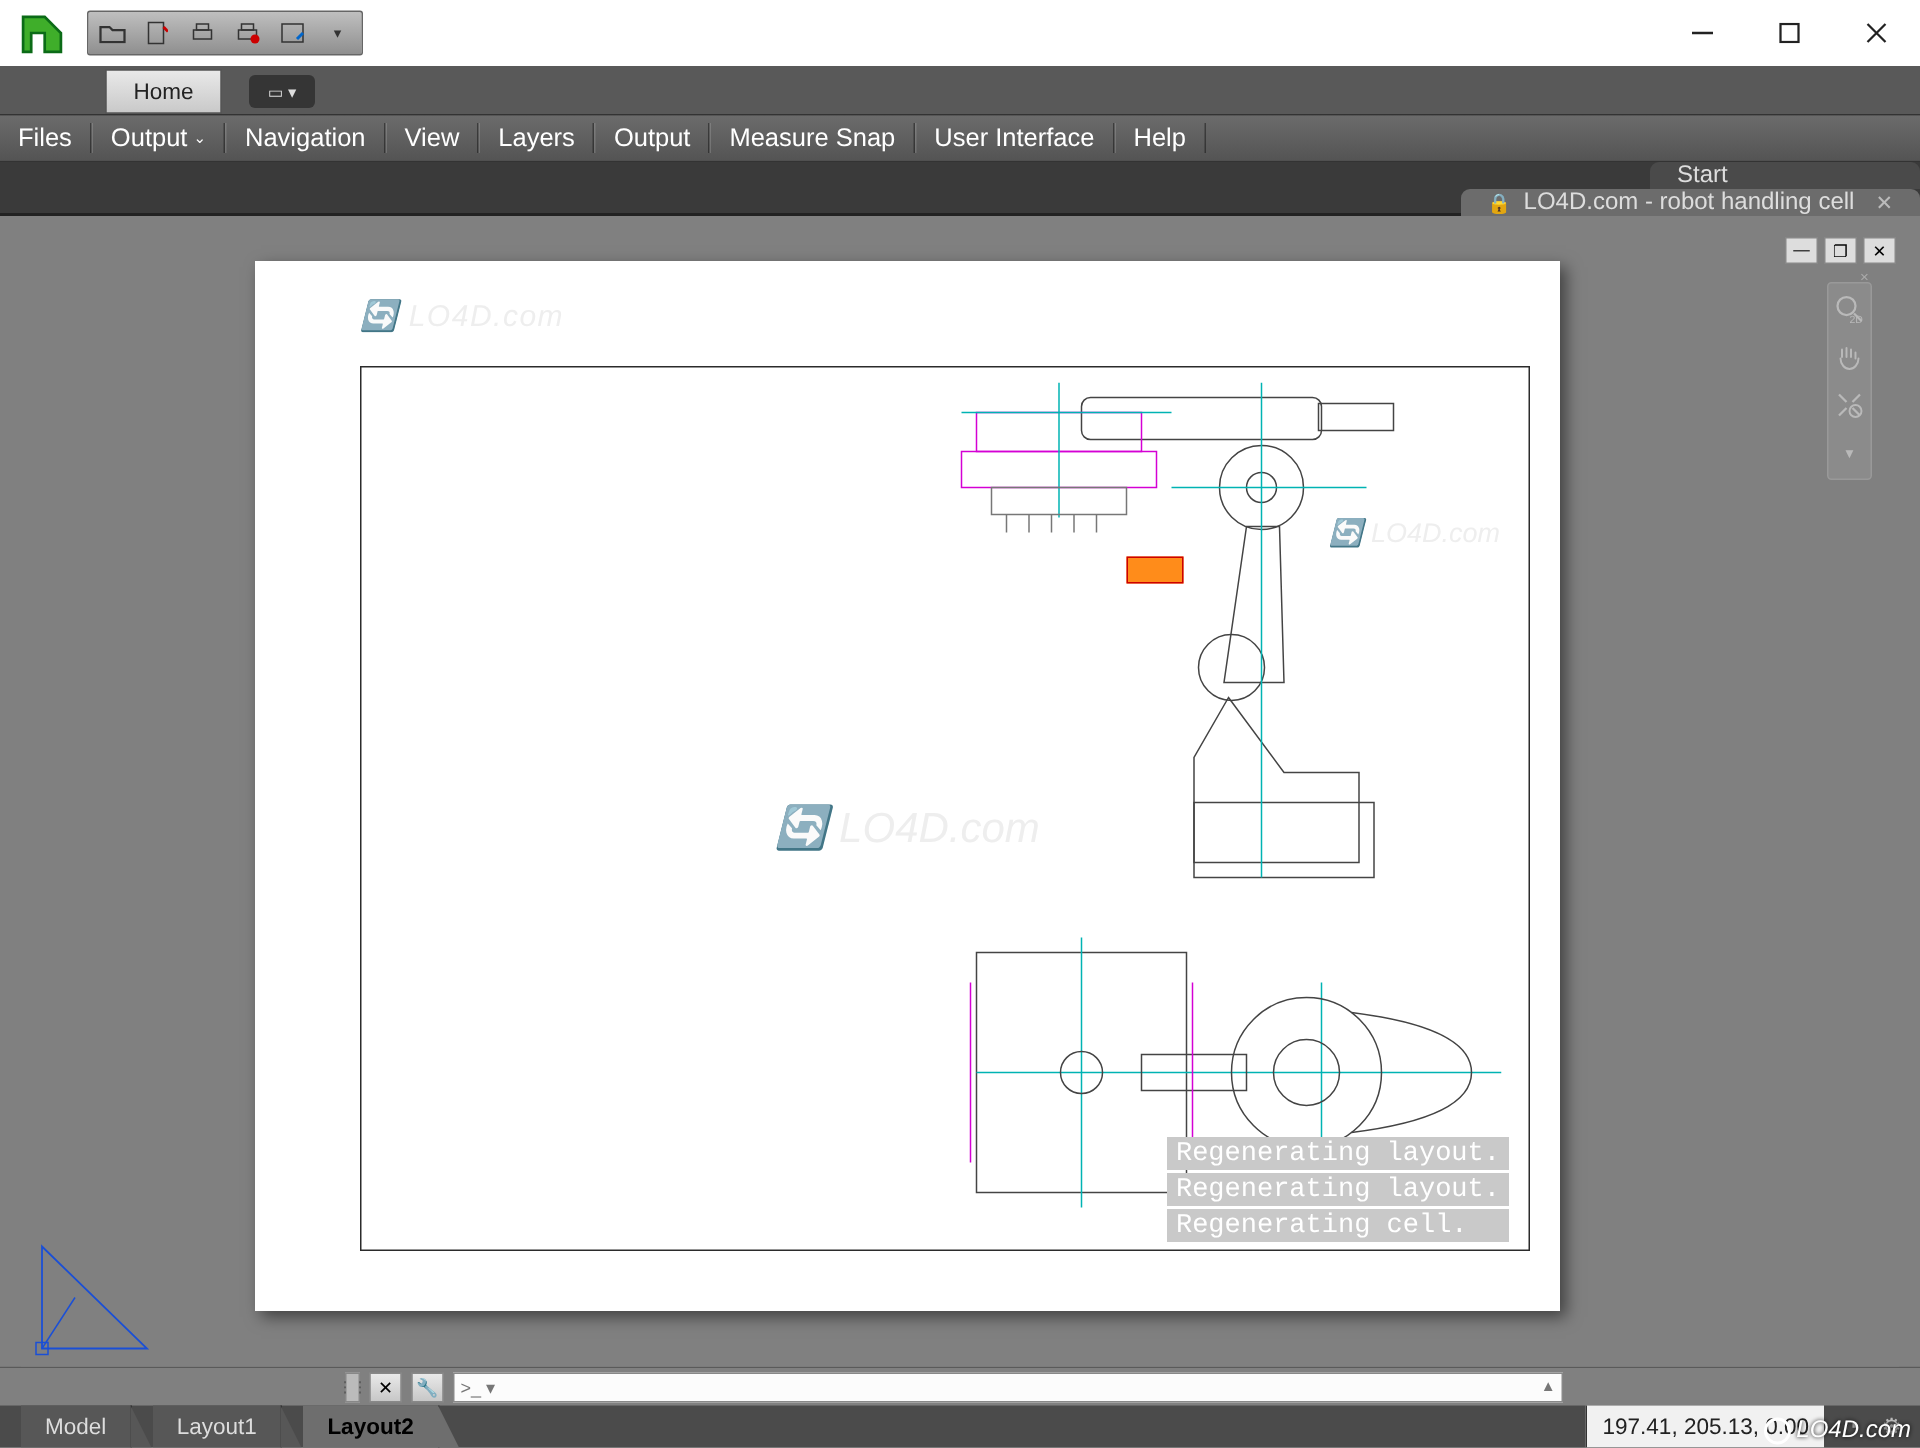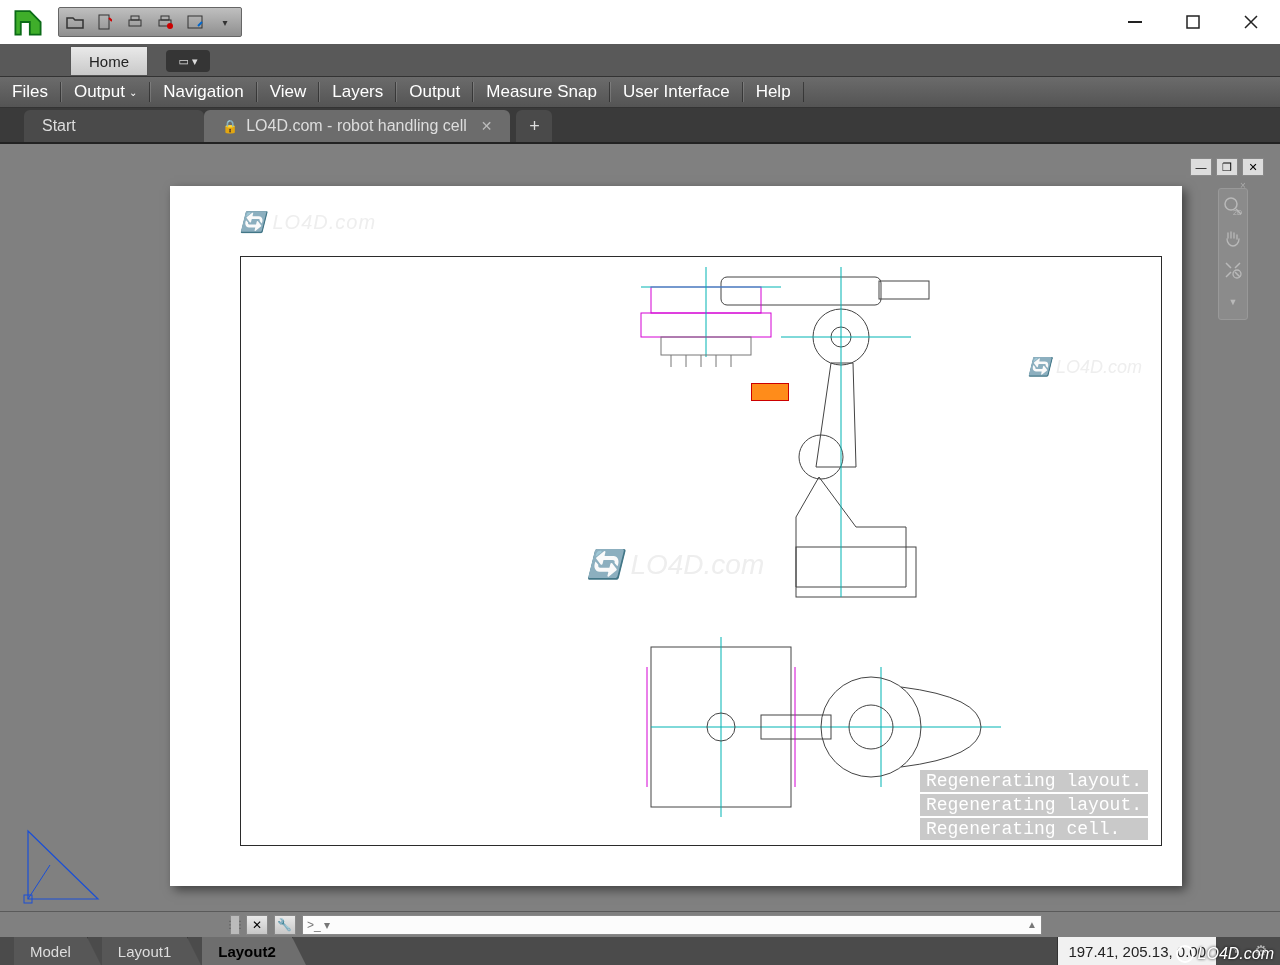--- a/index.html
+++ b/index.html
@@ -20,34 +20,34 @@
   .home-tab { margin-left:70px; height:30px; background:linear-gradient(#e9e9e9,#c9c9c9); border:1px solid #555; padding:0 18px; display:flex; align-items:center; font-size:15px; color:#222; }
   .ribbon-pill { margin-left:18px; height:22px; width:44px; background:#353535; border-radius:4px; display:flex; align-items:center; justify-content:center; color:#ddd; font-size:11px; gap:3px; margin-bottom:4px;}
 
   
   .menubar { height:32px; background:linear-gradient(#6b6b6b,#545454); display:flex; align-items:center; border-top:1px solid #333; border-bottom:1px solid #333;}
   .menubar .mitem { padding:0 12px; display:flex; align-items:center; color:#fff; font-size:17px; border-right:1px solid rgba(0,0,0,0.4); border-left:1px solid rgba(255,255,255,0.15); white-space:nowrap; }
   .menubar .mitem.first{border-left:none;}
   .menubar .mchev { font-size:10px; margin-left:4px; }
 
   
-  .filetabs { height:36px; background:#3a3a3a; display:flex; align-items:flex-end; padding-left:24px; gap:0; border-bottom:2px solid #222;}
+  .filetabs { height:36px; background:#3a3a3a; display:flex; align-items:flex-end; padding-left:24px; gap:0; border-bottom:2px solid #222;flex-direction:column;}
   .ftab { height:32px; display:flex; align-items:center; padding:0 18px; color:#ddd; font-size:16px; position:relative; }
   .ftab.start { background:#4a4a4a; border-radius:6px 6px 0 0; min-width:180px; }
   .ftab.active { background:#6c6c6c; border-radius:6px 6px 0 0; min-width:300px; }
   .ftab .lock { margin-right:8px; font-size:13px; }
   .ftab .close { margin-left:14px; font-size:14px;color:#bbb;}
   .ftab.plus { width:36px; justify-content:center; background:#4a4a4a; border-radius:6px 6px 0 0; margin-left:6px; font-size:18px;}
 
   
   .workarea { position:relative; height: calc(965px - 44px - 32px - 32px - 36px - 26px - 28px); background:#808080; }
   .inner-window { position:absolute; left:14px; top:14px; right:14px; bottom:0; background:#808080; }
   .inner-titlebar { position:absolute; top:0; right:0; height:22px; display:flex; gap:4px; padding-right:2px;}
   .inner-titlebar .wb{ width:22px;height:18px;background:#ddd;border:1px solid #888;display:flex;align-items:center;justify-content:center;font-size:11px;}
-  .paper { position:absolute; left:156px; top:28px; width:1012px; height:700px; background:#fff; box-shadow:4px 4px 10px rgba(0,0,0,0.5);}
+  .paper { position:absolute; left:156px; top:16px; width:870px; height:700px; background:#fff; box-shadow:4px 4px 10px rgba(0,0,0,0.5);}
   .drawframe { position:absolute; left:70px; top:70px; right:20px; bottom:40px; border:1px solid #2b2b2b; }
   .watermark-tl{position:absolute;left:70px;top:24px;color:#eee;font-size:20px;letter-spacing:1px;font-style:italic;}
   .watermark-mr{position:absolute;right:40px;top:170px;color:#eee;font-size:18px;font-style:italic;}
   .watermark-c{position:absolute;left:50%;top:54%;transform:translate(-50%,-50%);color:#eee;font-size:28px;font-style:italic;}
   .regen { position:absolute; right:34px; bottom:46px; display:flex; flex-direction:column; gap:2px;}
   .regen div{ background:#c9c9c9; color:#fff; font-family:Liberation Mono, monospace; font-size:18px; padding:1px 6px;}
   .robot-sketch{position:absolute; left:220px; top:10px; width:540px; height:560px;}
   .orange-box{position:absolute; left:510px; top:126px; width:38px; height:18px; background:#ff8c1a; border:1px solid #cc0000;}
 
   

